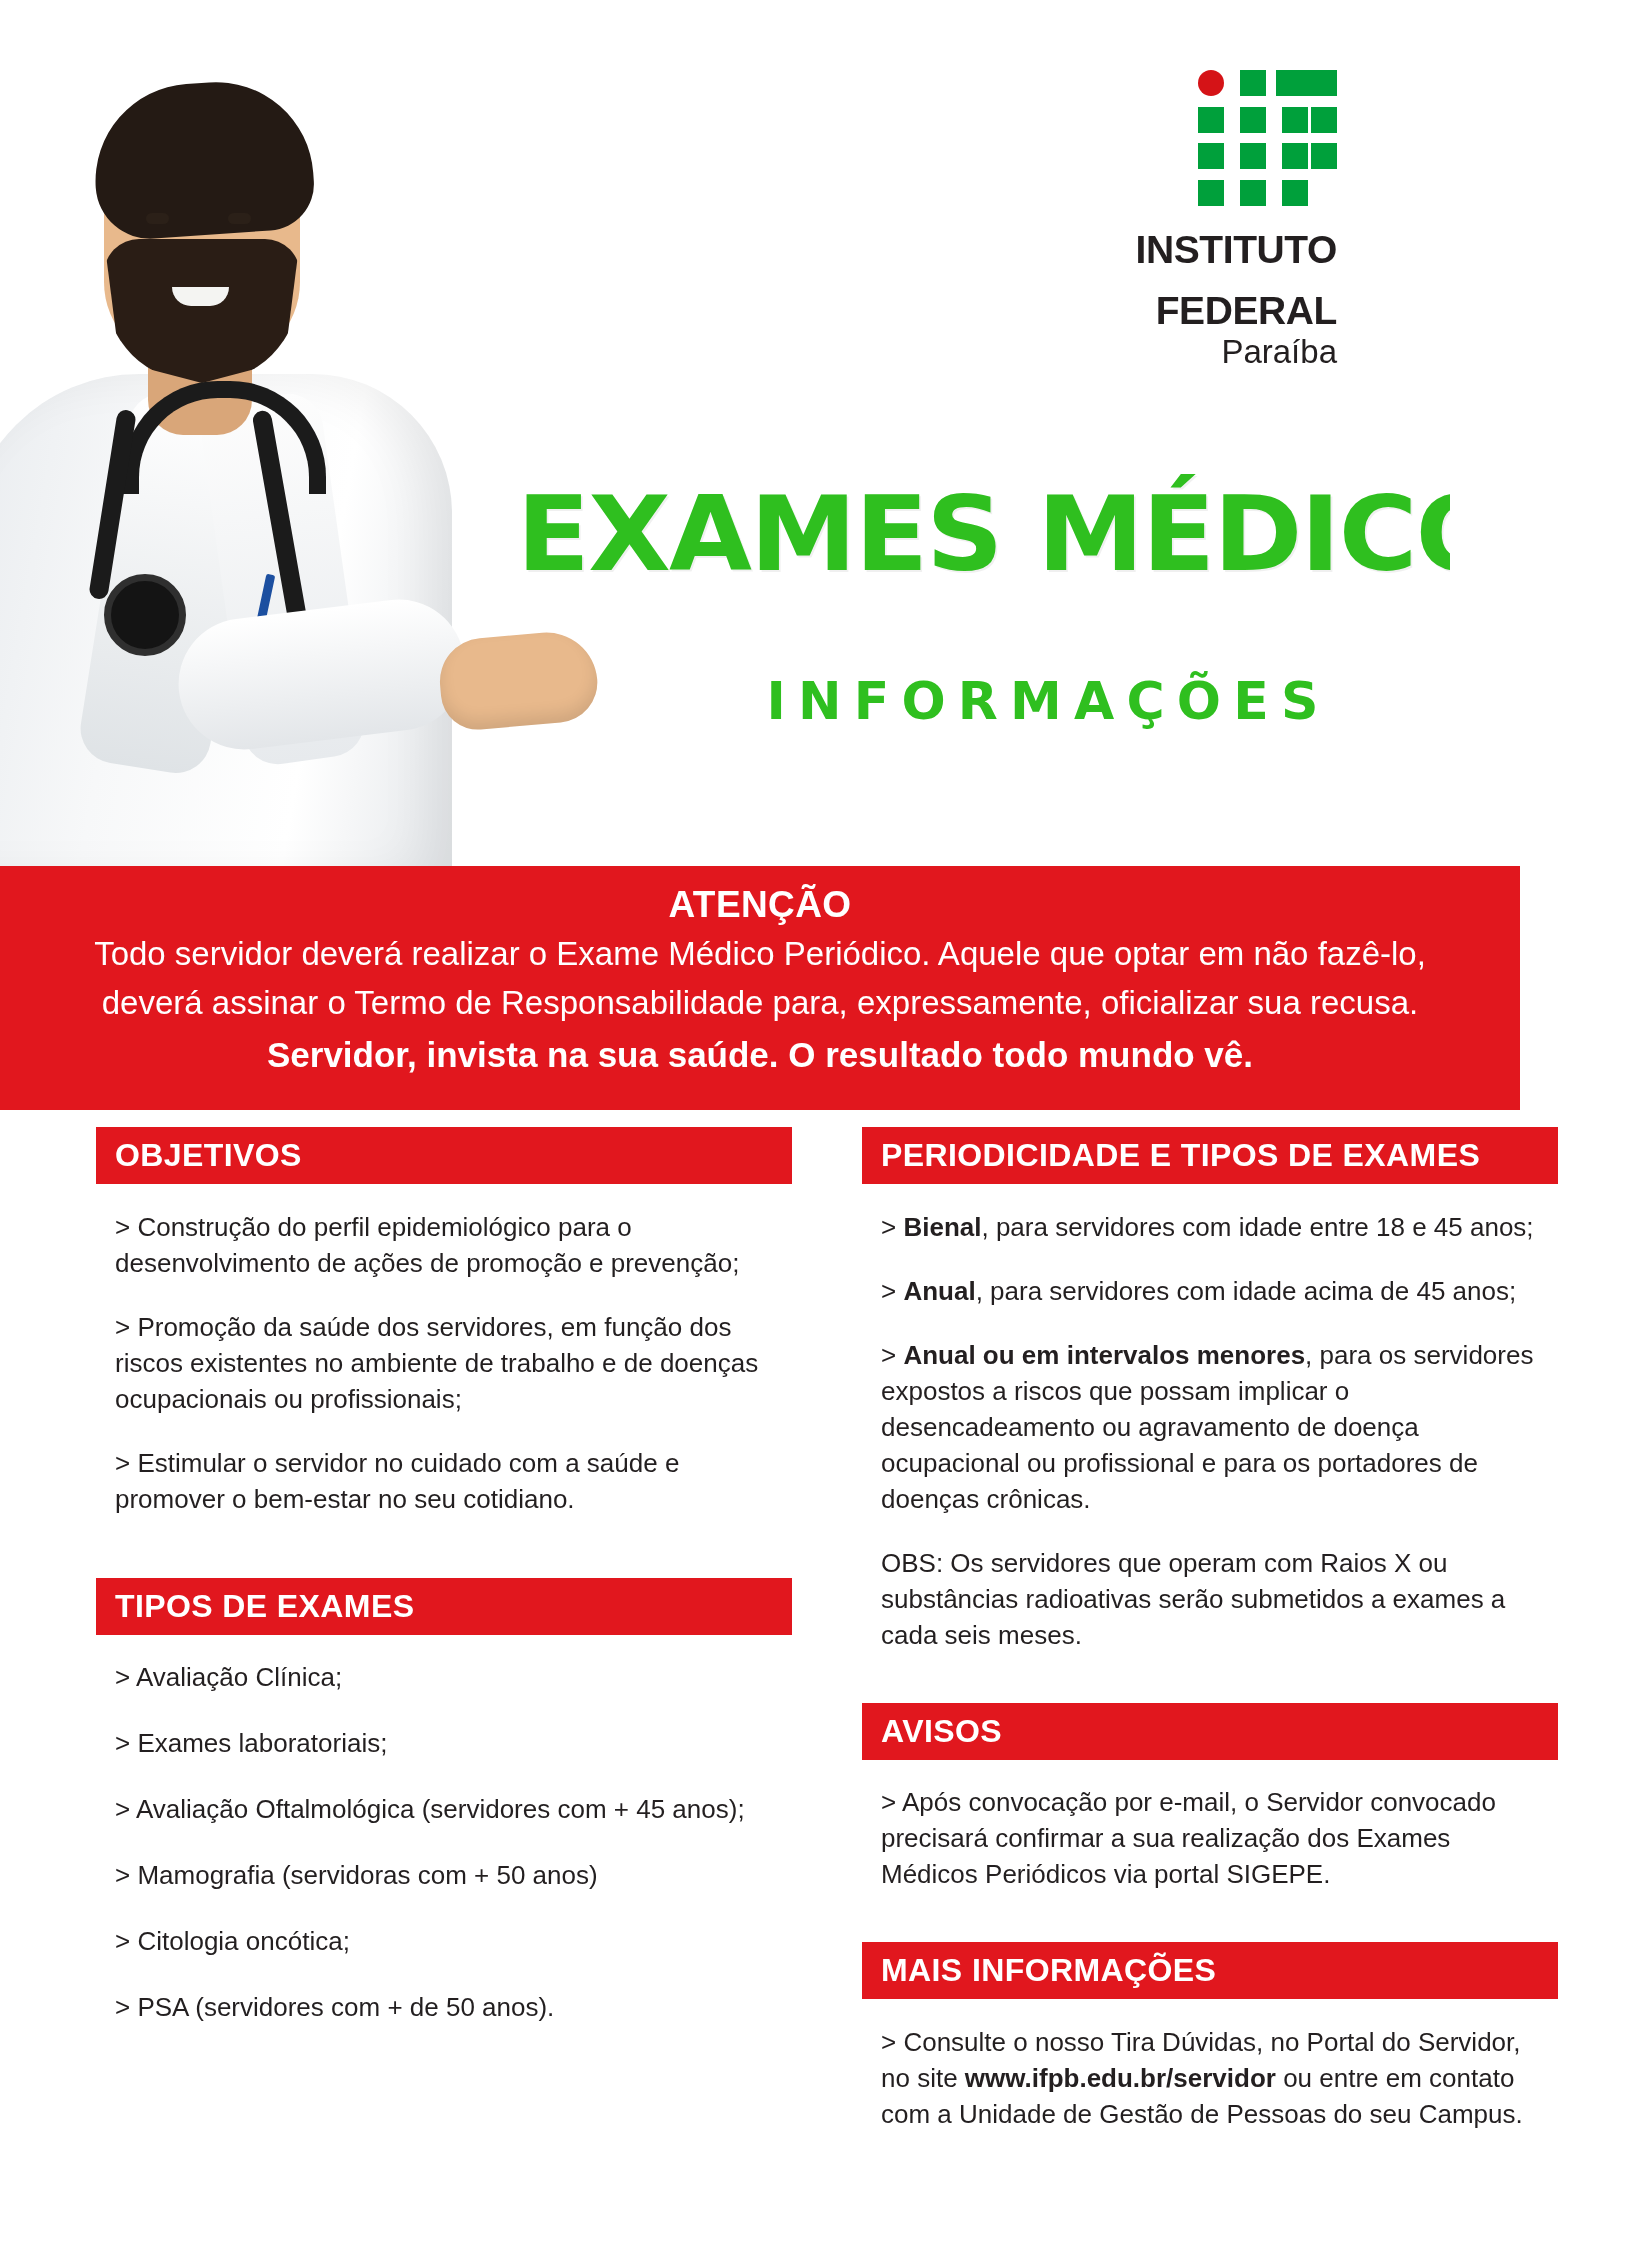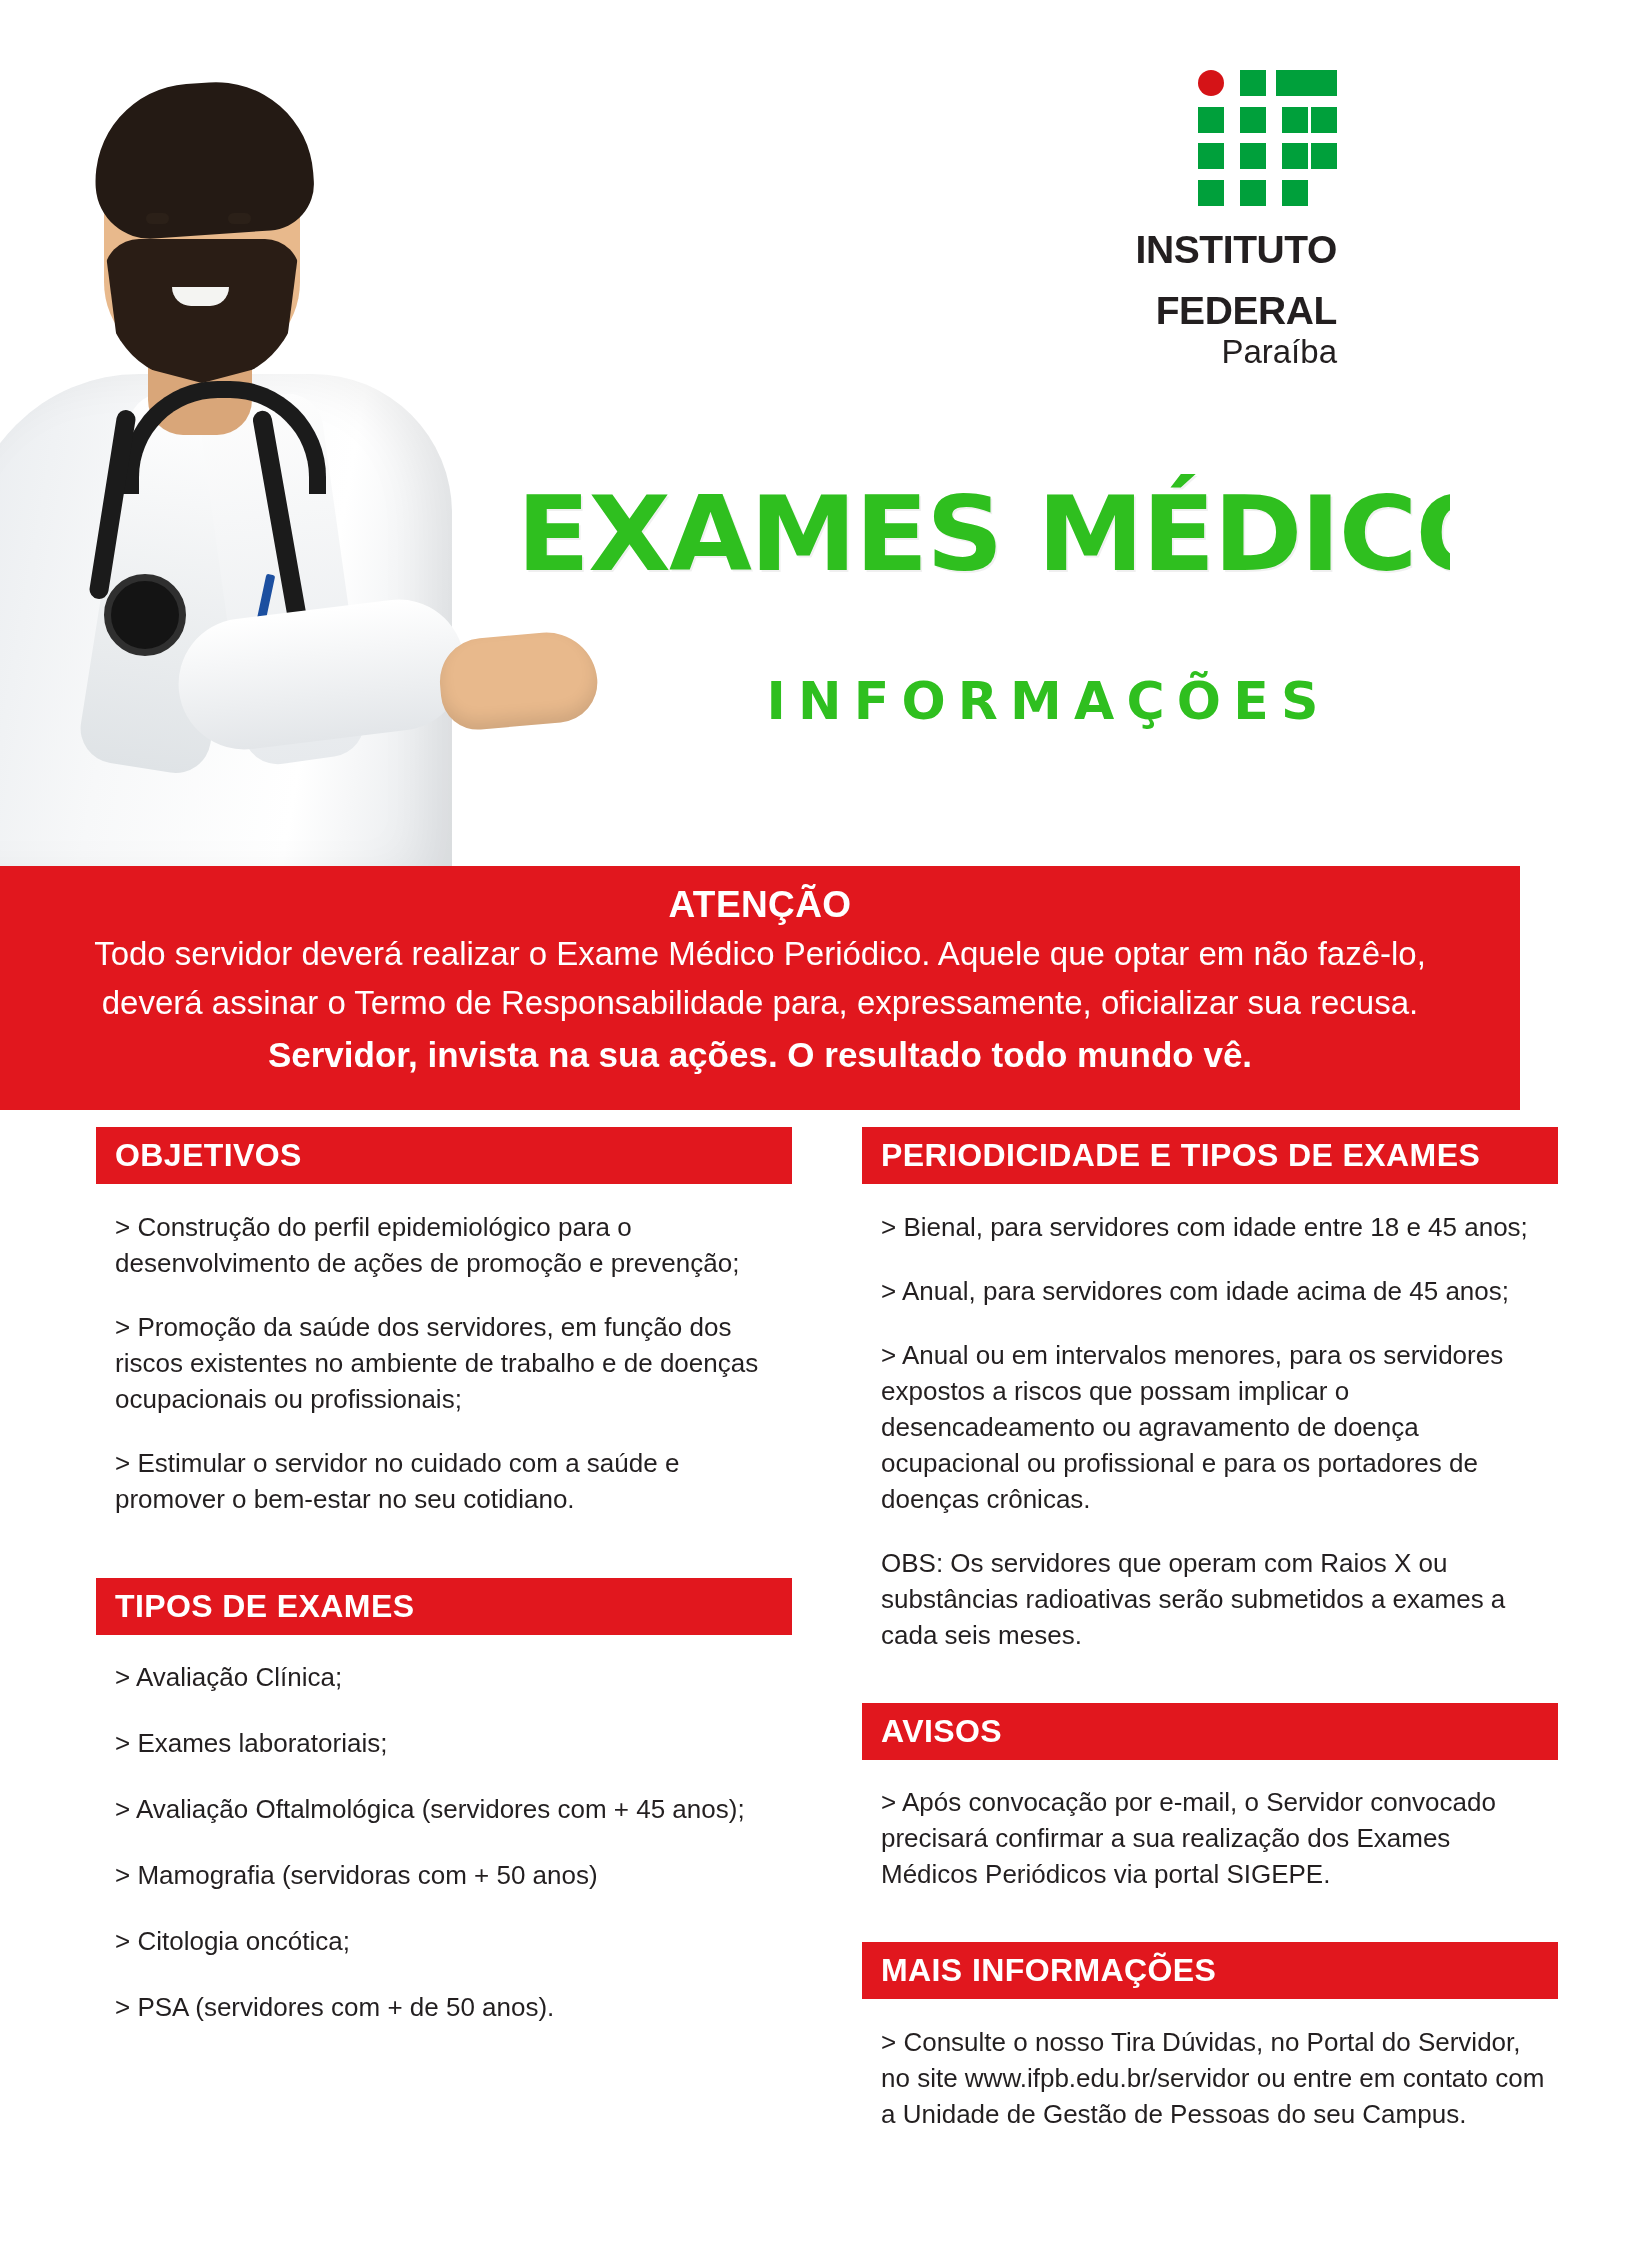--- a/index.html
+++ b/index.html
@@ -328,21 +328,21 @@
   }
   .section-body p {
     margin: 0 0 28px 0;
   }
   .section-body p:last-child {
     margin-bottom: 0;
   }
   .tight p { margin-bottom: 30px; }
   .gap-after { height: 50px; }
   .gap-after-lg { height: 61px; }
-  b, strong { font-weight: normal; }
+  b, strong { font-weight: bold; }
 </style>
 </head>
 <body>
 
 <div class="header">
 
   <div class="doctor">
     <div class="doc-coat"></div>
     <div class="doc-coat-lapelL"></div>
     <div class="doc-coat-lapelR"></div>
@@ -388,21 +388,21 @@
   </div>
 
   <div class="title-main">EXAMES MÉDICOS</div>
   <div class="title-sub">INFORMAÇÕES</div>
 </div>
 
 <div class="attention">
   <h2>ATENÇÃO</h2>
   <p>Todo servidor deverá realizar o Exame Médico Periódico. Aquele que optar em não fazê-lo,</p>
   <p>deverá assinar o Termo de Responsabilidade para, expressamente, oficializar sua recusa.</p>
-  <p class="bold-line">Servidor, invista na sua ações. O resultado todo mundo vê.</p>
+  <p class="bold-line">Servidor, invista na sua saúde. O resultado todo mundo vê.</p>
 </div>
 
 <div class="columns">
 
   <div class="col col-left">
 
     <div class="section-head">OBJETIVOS</div>
     <div class="section-body">
       <p>&gt; Construção do perfil epidemiológico para o desenvolvimento de ações de promoção e prevenção;</p>
       <p>&gt; Promoção da saúde dos servidores, em função dos riscos existentes no ambiente de trabalho e de doenças ocupacionais ou profissionais;</p>

